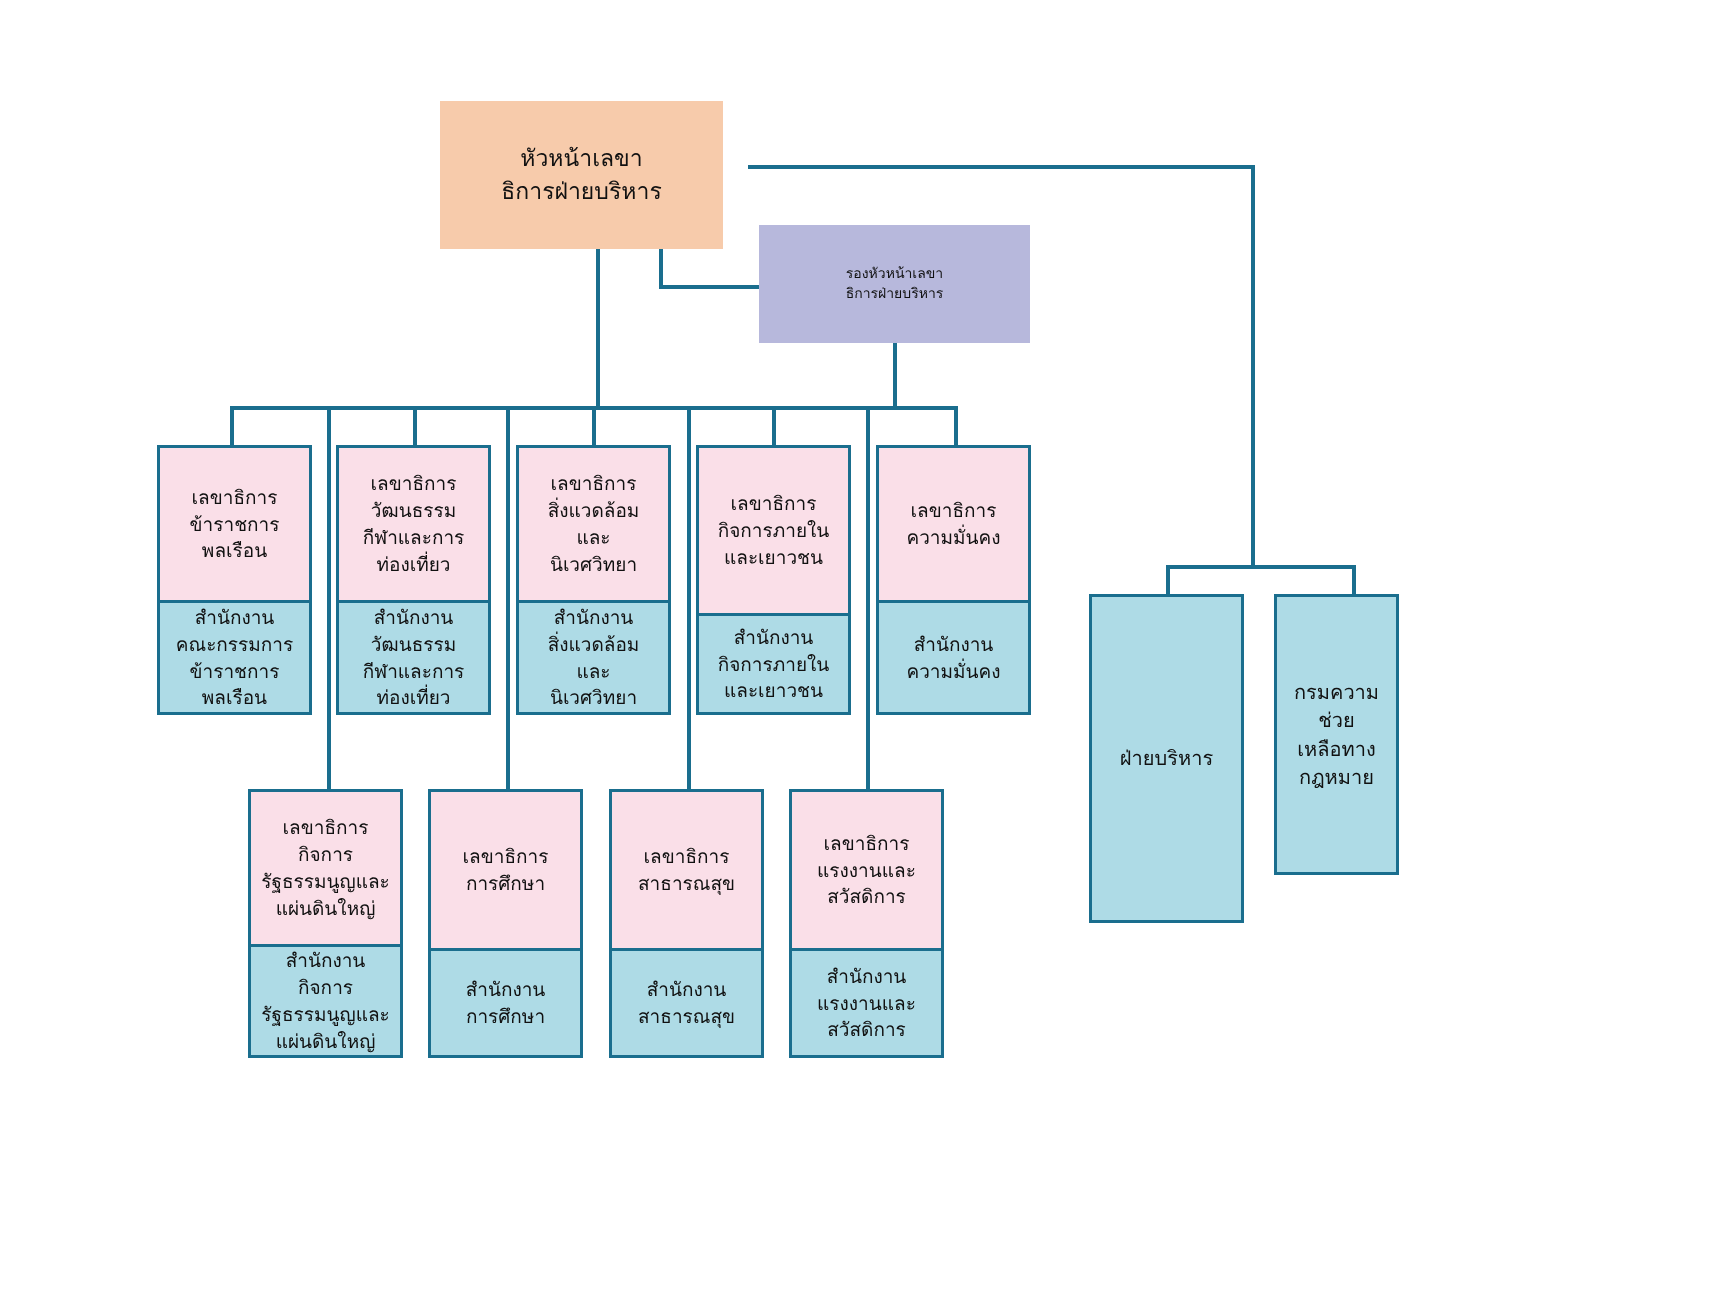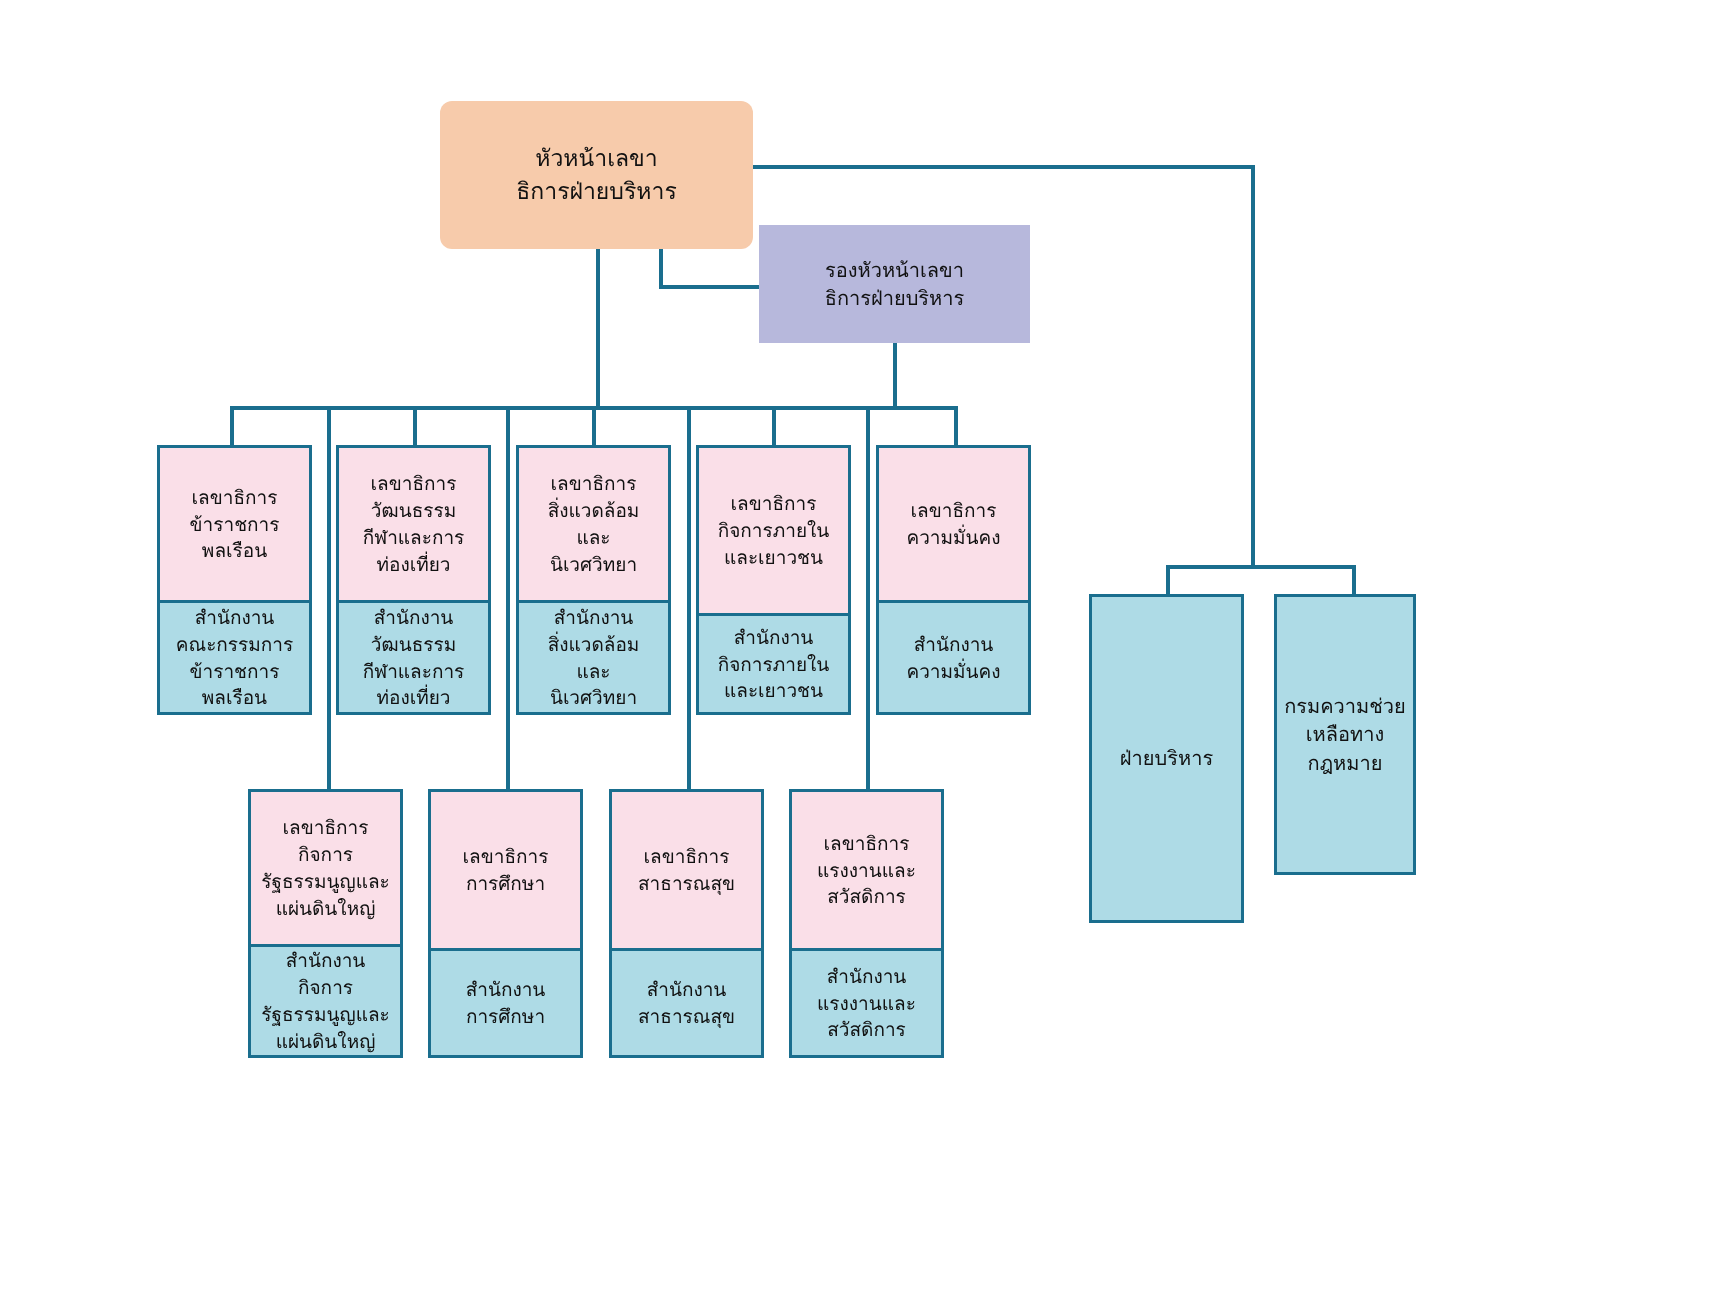--- a/index.html
+++ b/index.html
@@ -52,21 +52,21 @@
   }
   .box-root .node-text { font-size: 23px; }
 
   
   .box-deputy {
     background: #b7b8dc;
     border: none;
     justify-content: center;
     align-items: center;
   }
-  .box-deputy .node-text { font-size: 20px; }
+  .box-deputy .node-text { font-size: 14px; }
 
   
   .box-split {
     border: 3px solid #1a6e8e;
     background: #f9d8e2;
     padding: 0;
   }
   .split-top {
     background: #fadfe8;
     display: flex;
@@ -120,21 +120,21 @@
 
   <div class="line line-v" style="left:327px; top:406px; height:383px;"></div>
   <div class="line line-v" style="left:506px; top:406px; height:383px;"></div>
   <div class="line line-v" style="left:687px; top:406px; height:383px;"></div>
   <div class="line line-v" style="left:866px; top:406px; height:383px;"></div>
 
   <div class="line line-h" style="left:1166px; top:565px; width:190px;"></div>
   <div class="line line-v" style="left:1166px; top:565px; height:32px;"></div>
   <div class="line line-v" style="left:1352px; top:565px; height:32px;"></div>
 
-  <div class="node box-root" style="left:440px; top:101px; width:313px; height:148px;border-radius:12px;">
+  <div class="node box-root" style="left:440px; top:101px; width:283px; height:148px;">
     <div class="node-text">หัวหน้าเลขา
 ธิการฝ่ายบริหาร</div>
   </div>
 
   <div class="node box-deputy" style="left:759px; top:225px; width:271px; height:118px;">
     <div class="node-text">รองหัวหน้าเลขา
 ธิการฝ่ายบริหาร</div>
   </div>
 
   <div class="node box-split" style="left:157px; top:445px; width:155px; height:270px;">
@@ -252,19 +252,19 @@
       <div class="node-text">สำนักงาน
 แรงงานและ
 สวัสดิการ</div>
     </div>
   </div>
 
   <div class="node box-blue" style="left:1089px; top:594px; width:155px; height:329px;">
     <div class="node-text">ฝ่ายบริหาร</div>
   </div>
 
-  <div class="node box-blue" style="left:1274px; top:594px; width:142px; height:281px;">
+  <div class="node box-blue" style="left:1274px; top:594px; width:125px; height:281px;">
     <div class="node-text">กรมความช่วย
 เหลือทาง
 กฎหมาย</div>
   </div>
 
 </div>
 
 </body></html>

